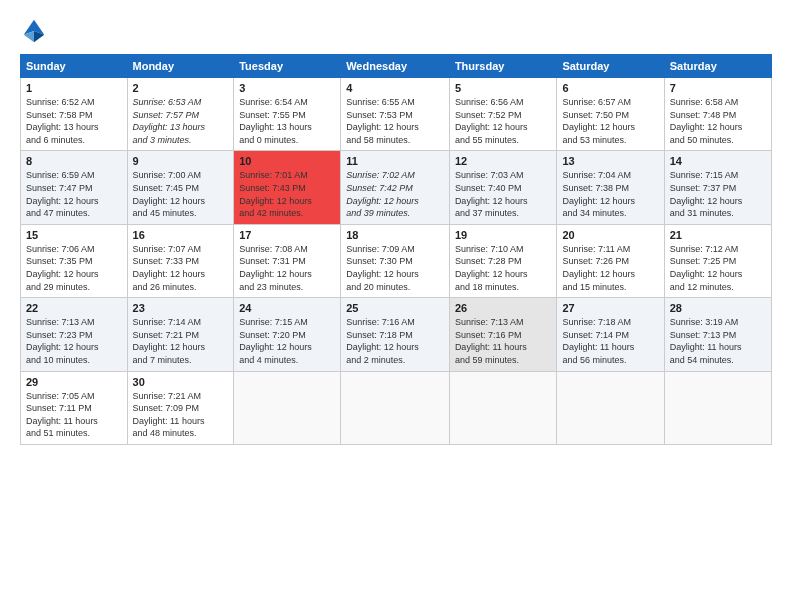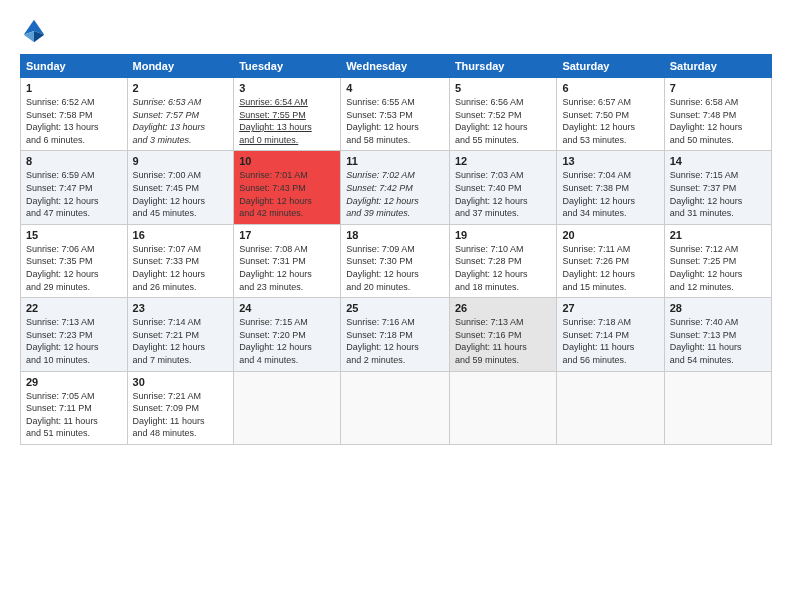--- a/index.html
+++ b/index.html
@@ -135,21 +135,21 @@
           </td>
           <td>
             <div class="day-num">2</div>
             <div class="day-info" style="white-space: pre-line; font-style: italic;">Sunrise: 6:53 AM
 Sunset: 7:57 PM
 Daylight: 13 hours
 and 3 minutes.</div>
           </td>
           <td>
             <div class="day-num">3</div>
-            <div class="day-info" style="white-space: pre-line; text-decoration: underline;">Sunrise: 6:54 AM
+            <div class="day-info" style="white-space: pre-line;">Sunrise: 6:54 AM
 Sunset: 7:55 PM
 Daylight: 13 hours
 and 0 minutes.</div>
           </td>
           <td>
             <div class="day-num">4</div>
             <div class="day-info" style="white-space: pre-line;">Sunrise: 6:55 AM
 Sunset: 7:53 PM
 Daylight: 12 hours
 and 58 minutes.</div>
@@ -316,21 +316,21 @@
           </td>
           <td style="background: rgb(240, 244, 248);">
             <div class="day-num">27</div>
             <div class="day-info" style="white-space: pre-line;">Sunrise: 7:18 AM
 Sunset: 7:14 PM
 Daylight: 11 hours
 and 56 minutes.</div>
           </td>
           <td style="background: rgb(240, 244, 248);">
             <div class="day-num">28</div>
-            <div class="day-info" style="white-space: pre-line;">Sunrise: 7:40 AM
+            <div class="day-info" style="white-space: pre-line;">Sunrise: 3:19 AM
 Sunset: 7:13 PM
 Daylight: 11 hours
 and 54 minutes.</div>
           </td>
         </tr>
         <tr>
           <td>
             <div class="day-num">29</div>
             <div class="day-info" style="white-space: pre-line;">Sunrise: 7:05 AM
 Sunset: 7:11 PM

